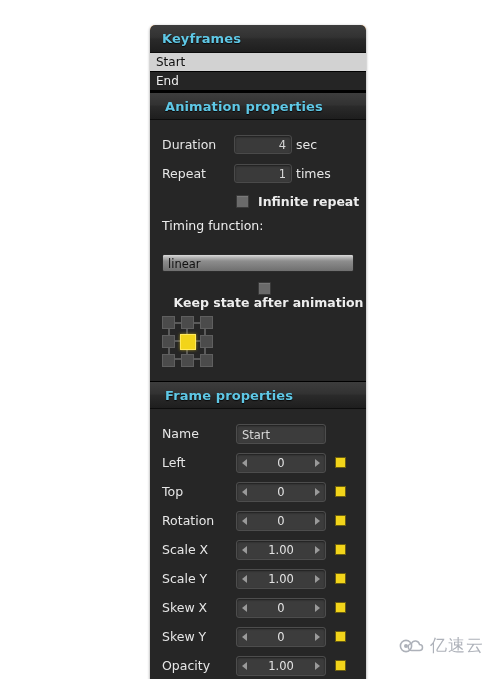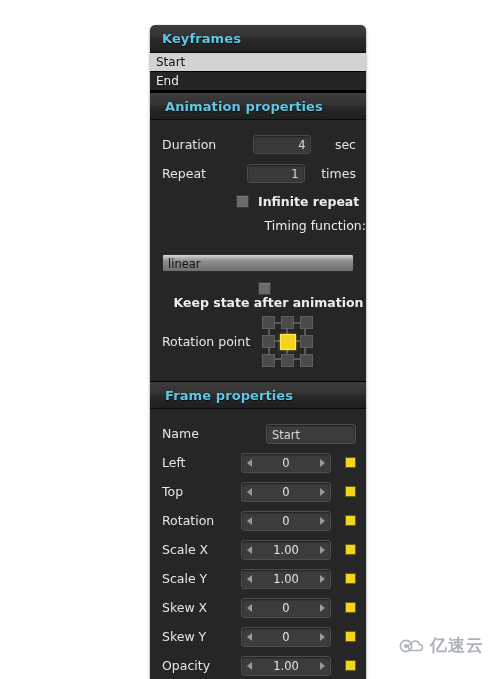--- a/index.html
+++ b/index.html
@@ -78,21 +78,20 @@
     background: #262626;
     padding: 10px 0 12px 0;
   }
 
   .row {
     display: flex;
     align-items: center;
     height: 29px;
     padding: 0 10px 0 12px;
     box-sizing: border-box;
-    justify-content: space-between;
   }
   .row-label {
     color: #e6e6e6;
     font-size: 12.5px;
     flex: 0 0 auto;
   }
 
   
   .anim-label { width: 72px; }
   .frame-label { width: 74px; }
@@ -142,21 +141,20 @@
     font-size: 12.5px;
     margin-left: 9px;
     font-weight: bold;
   }
 
   
   .tf-title {
     color: #ededed;
     font-size: 12.5px;
     padding: 4px 0 5px 12px;
-    text-align: right;
   }
   .tf-select {
     margin: 16px 12px 0 12px;
     height: 18px;
     line-height: 18px;
     border-radius: 2px;
     background: linear-gradient(to bottom, #dcdcdc 0%, #b9b9b9 14%, #8d8d8d 38%, #6f6f6f 100%);
     color: #111111;
     font-size: 11.5px;
     padding-left: 5px;
@@ -266,21 +264,21 @@
     position: absolute;
     right: 16px;
     bottom: 22px;
     display: flex;
     align-items: center;
     opacity: 0.55;
   }
   #watermark .wm-text {
     color: #6b7280;
     font-size: 17px;
-    font-weight: bold;
+    font-weight: normal;
     letter-spacing: 1px;
     margin-left: 5px;
   }
   #watermark svg { display: block; }
 </style>
 </head>
 <body>
 
 <div id="panel">
 
@@ -318,21 +316,20 @@
 
     <div class="tf-title">Timing function:</div>
     <div class="tf-select">linear</div>
 
     <div class="check-row left" style="margin-top:10px;">
       <span class="checkbox"></span>
       <span class="check-label">Keep state after animation</span>
     </div>
 
     <div class="rot-row">
-      <span class="rot-label">Rotation point</span>
       <div class="rot-grid">
         <div class="link-h" style="top:6px;"></div>
         <div class="link-h" style="top:24px;"></div>
         <div class="link-h" style="top:42px;"></div>
         <div class="link-v" style="left:6px;"></div>
         <div class="link-v" style="left:24px;"></div>
         <div class="link-v" style="left:42px;"></div>
 
         <div class="rp-cell" style="left:0px;  top:0px;"></div>
         <div class="rp-cell" style="left:19px; top:0px;"></div>

